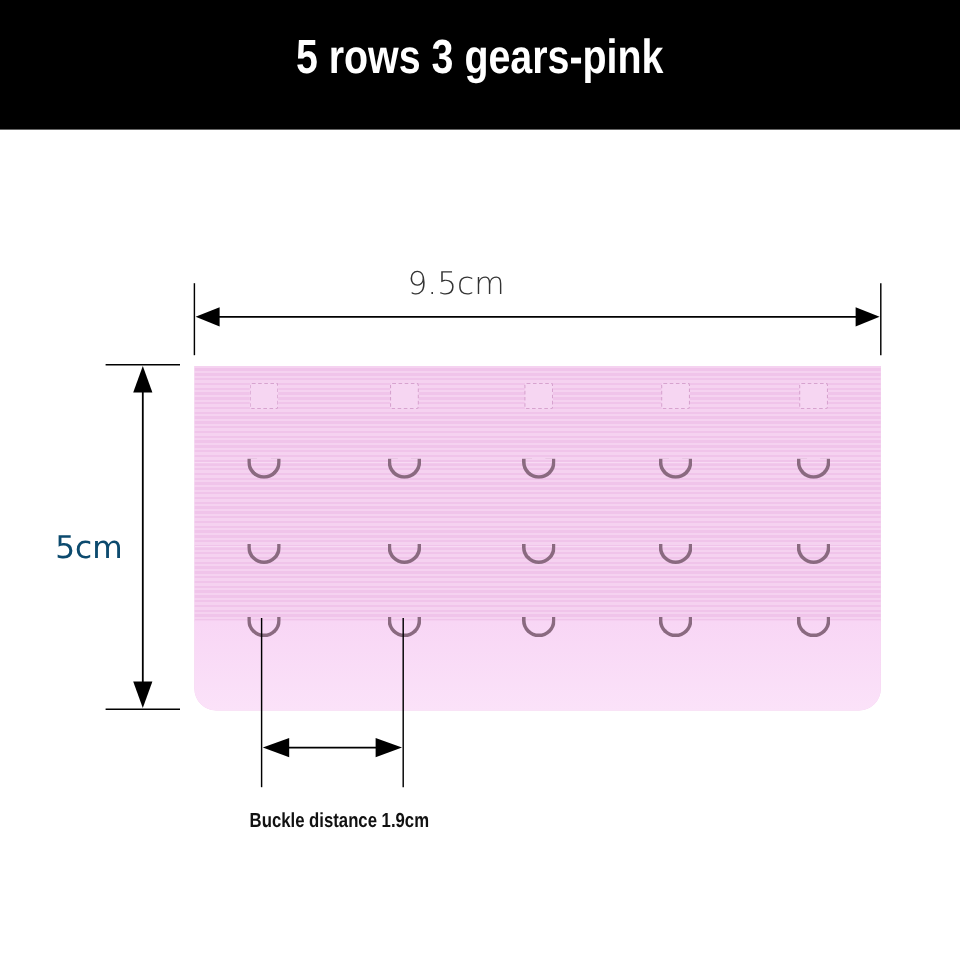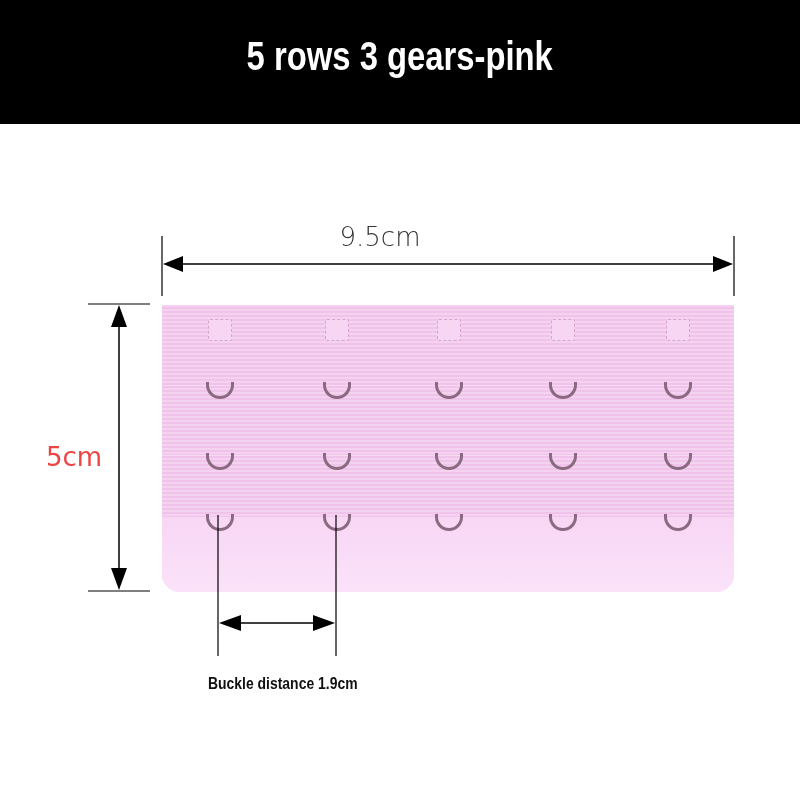--- a/index.html
+++ b/index.html
@@ -2,36 +2,36 @@
 <html><head>
 <meta charset="utf-8">
 <style>
   html, body { margin: 0; padding: 0; }
   body {
     width: 800px; height: 800px; position: relative; overflow: hidden;
     background: #ffffff;
     font-family: "Liberation Sans", sans-serif;
   }
   .title-bar {
-    position: absolute; left: 0; top: 0; width: 800px; height: 124px;
+    position: absolute; left: 0; top: 0; width: 800px; height: 108px;
     background: #000000;
     display: flex; align-items: center; justify-content: center;
   }
   .title-bar .title {
     color: #ffffff; font-size: 40px; font-weight: bold;
     font-family: "Liberation Sans Narrow", "Liberation Sans", sans-serif;
     transform: scaleX(0.82); letter-spacing: 0px;
     margin-top: -12px;
   }
   .dim-text {
     position: absolute; color: #222; font-weight: normal;
     font-family: "DejaVu Sans", sans-serif;
   }
   .width-label { left: 380px; top: 222px; font-size: 26px; transform: translateX(-50%); font-weight: 300; color:#333;}
-  .height-label { left: 46px; top: 442px; font-size: 26px; color:#ef4444;}
+  .height-label { left: 46px; top: 442px; font-size: 26px; color:#0c4a6e;}
   .buckle-label {
     position: absolute; left: 208px; top: 674px; font-size: 17px; font-weight: bold; color:#111;
     font-family: "Liberation Sans", sans-serif; transform: scaleX(0.82); transform-origin: left center;
   }
   svg.overlay { position: absolute; left: 0; top: 0; }
   .product {
     position: absolute; left: 162px; top: 305px; width: 572px; height: 287px;
     border-radius: 0 0 18px 18px;
     background: #f2c8ec;
     overflow: hidden;

